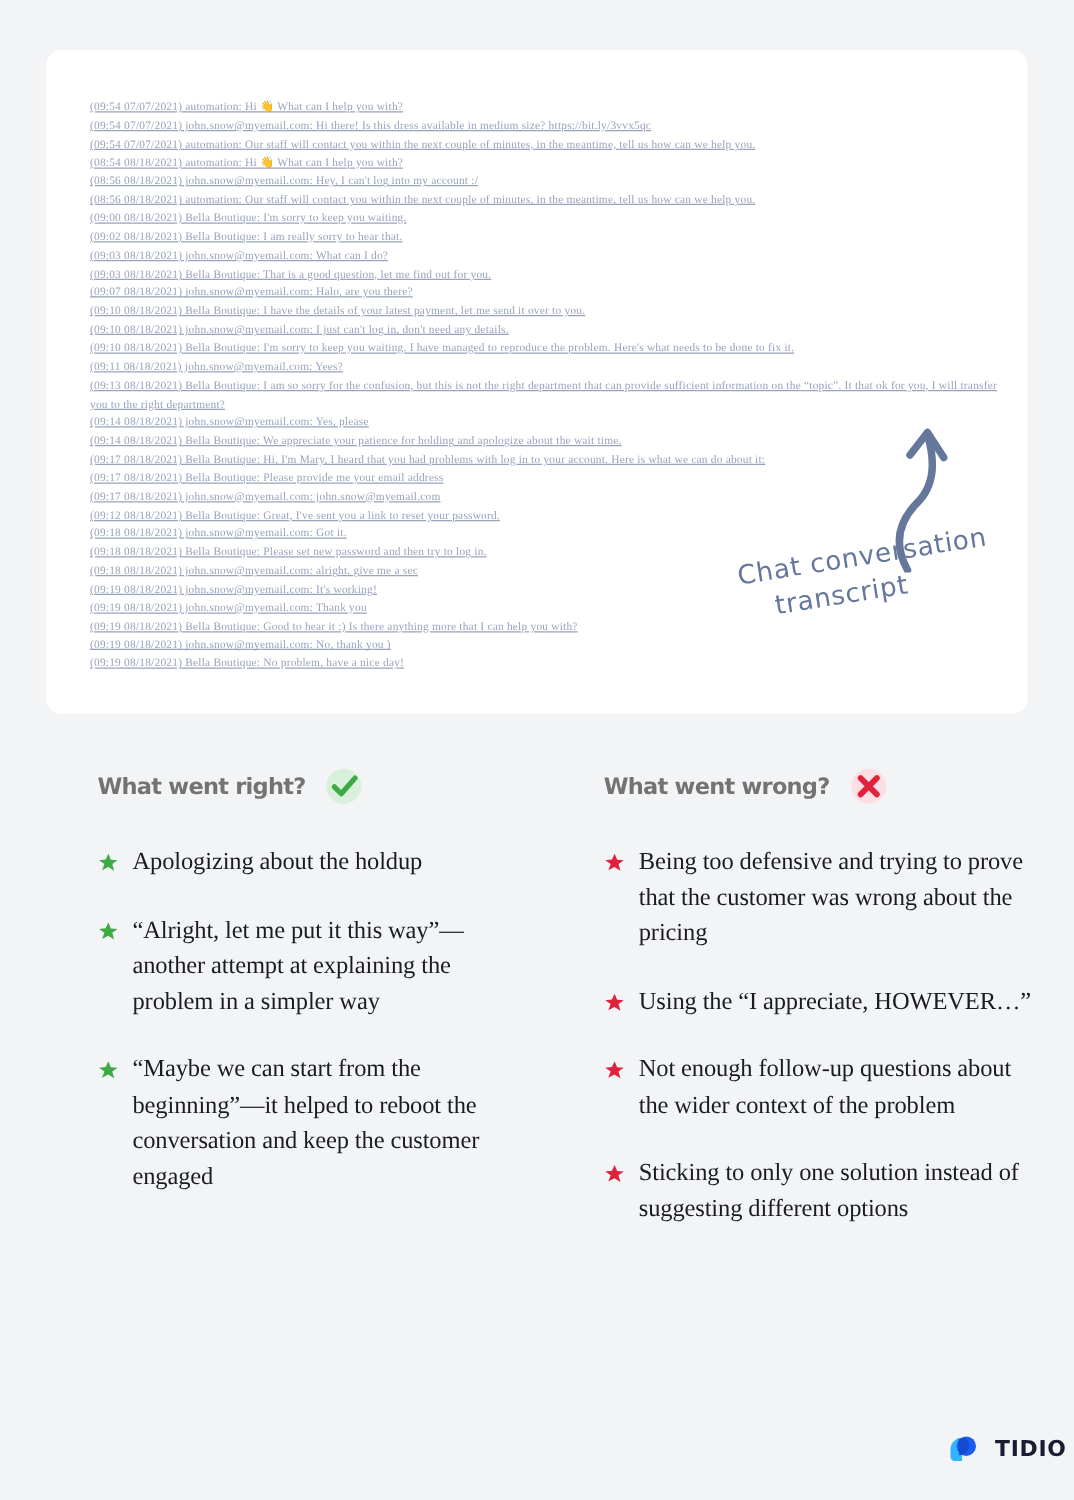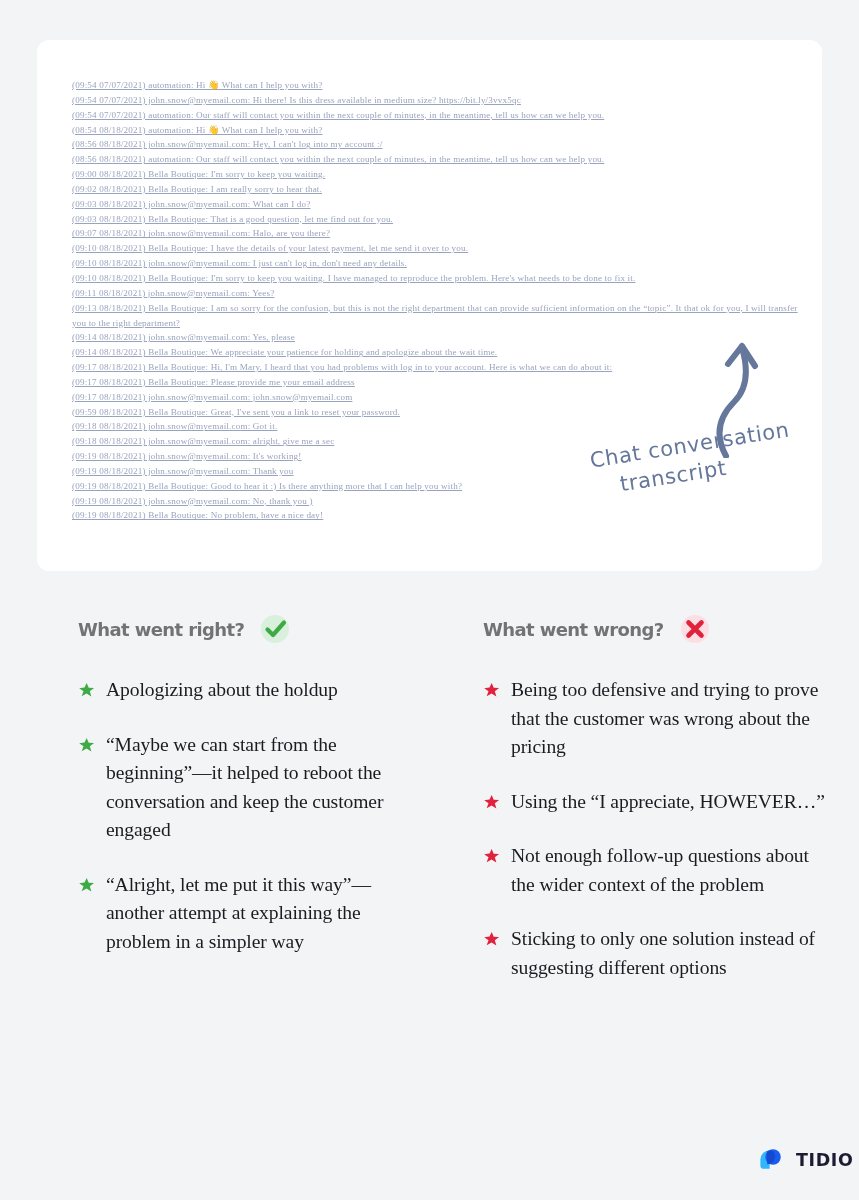--- a/index.html
+++ b/index.html
@@ -178,22 +178,23 @@
         <div class="t-line">(09:10 08/18/2021) Bella Boutique: I have the details of your latest payment, let me send it over to you.</div>
         <div class="t-line">(09:10 08/18/2021) john.snow@myemail.com: I just can't log in, don't need any details.</div>
         <div class="t-line">(09:10 08/18/2021) Bella Boutique: I'm sorry to keep you waiting. I have managed to reproduce the problem. Here's what needs to be done to fix it.</div>
         <div class="t-line">(09:11 08/18/2021) john.snow@myemail.com: Yees?</div>
         <div class="t-line">(09:13 08/18/2021) Bella Boutique: I am so sorry for the confusion, but this is not the right department that can provide sufficient information on the “topic”. It that ok for you, I will transfer you to the right department?</div>
         <div class="t-line">(09:14 08/18/2021) john.snow@myemail.com: Yes, please</div>
         <div class="t-line">(09:14 08/18/2021) Bella Boutique: We appreciate your patience for holding and apologize about the wait time.</div>
         <div class="t-line">(09:17 08/18/2021) Bella Boutique: Hi, I'm Mary, I heard that you had problems with log in to your account. Here is what we can do about it:</div>
         <div class="t-line">(09:17 08/18/2021) Bella Boutique: Please provide me your email address</div>
         <div class="t-line">(09:17 08/18/2021) john.snow@myemail.com: john.snow@myemail.com</div>
-        <div class="t-line">(09:59 08/18/2021) Bella Boutique: Great, I've sent you a link to reset your password.</div>
+        <div class="t-line">(09:12 08/18/2021) Bella Boutique: Great, I've sent you a link to reset your password.</div>
         <div class="t-line">(09:18 08/18/2021) john.snow@myemail.com: Got it.</div>
+        <div class="t-line">(09:18 08/18/2021) Bella Boutique: Please set new password and then try to log in.</div>
         <div class="t-line">(09:18 08/18/2021) john.snow@myemail.com: alright, give me a sec</div>
         <div class="t-line">(09:19 08/18/2021) john.snow@myemail.com: It's working!</div>
         <div class="t-line">(09:19 08/18/2021) john.snow@myemail.com: Thank you</div>
         <div class="t-line">(09:19 08/18/2021) Bella Boutique: Good to hear it :) Is there anything more that I can help you with?</div>
         <div class="t-line">(09:19 08/18/2021) john.snow@myemail.com: No, thank you )</div>
         <div class="t-line">(09:19 08/18/2021) Bella Boutique: No problem, have a nice day!</div>
       </div>
   </div>
 
   <svg class="arrow-svg" viewBox="0 0 75 120">
@@ -220,27 +221,27 @@
           <li class="point">
             <svg class="star" viewBox="0 0 20 20">
               <path d="M10.2 1.2 L12.6 6.9 L18.9 7.2 L13.9 10.9 L15.7 17.1 L10.1 13.6 L4.3 16.8 L6.5 10.8 L1.4 7.4 L7.7 6.6 Z" fill="#3faa45"></path>
             </svg>
             <span class="point-text">Apologizing about the holdup</span>
           </li>
           <li class="point">
             <svg class="star" viewBox="0 0 20 20">
               <path d="M10.2 1.2 L12.6 6.9 L18.9 7.2 L13.9 10.9 L15.7 17.1 L10.1 13.6 L4.3 16.8 L6.5 10.8 L1.4 7.4 L7.7 6.6 Z" fill="#3faa45"></path>
             </svg>
+            <span class="point-text">“Alright, let me put it this way”—another attempt at explaining the problem in a simpler way</span>
+          </li>
+          <li class="point">
+            <svg class="star" viewBox="0 0 20 20">
+              <path d="M10.2 1.2 L12.6 6.9 L18.9 7.2 L13.9 10.9 L15.7 17.1 L10.1 13.6 L4.3 16.8 L6.5 10.8 L1.4 7.4 L7.7 6.6 Z" fill="#3faa45"></path>
+            </svg>
             <span class="point-text">“Maybe we can start from the beginning”—it helped to reboot the conversation and keep the customer engaged</span>
-          </li>
-          <li class="point">
-            <svg class="star" viewBox="0 0 20 20">
-              <path d="M10.2 1.2 L12.6 6.9 L18.9 7.2 L13.9 10.9 L15.7 17.1 L10.1 13.6 L4.3 16.8 L6.5 10.8 L1.4 7.4 L7.7 6.6 Z" fill="#3faa45"></path>
-            </svg>
-            <span class="point-text">“Alright, let me put it this way”—another attempt at explaining the problem in a simpler way</span>
           </li>
         </ul>
     </div>
 
     <div class="col col-right">
       <div class="col-heading">
         <h2>What went wrong?</h2>
         <svg class="badge-icon" viewBox="0 0 34 34">
           <circle cx="17" cy="17" r="14" fill="#fbdfe4"></circle>
           <path d="M10.5 10.5 L23.5 23.5 M23.5 10.5 L10.5 23.5" fill="none" stroke="#e0223c" stroke-width="4.6" stroke-linecap="round"></path>

